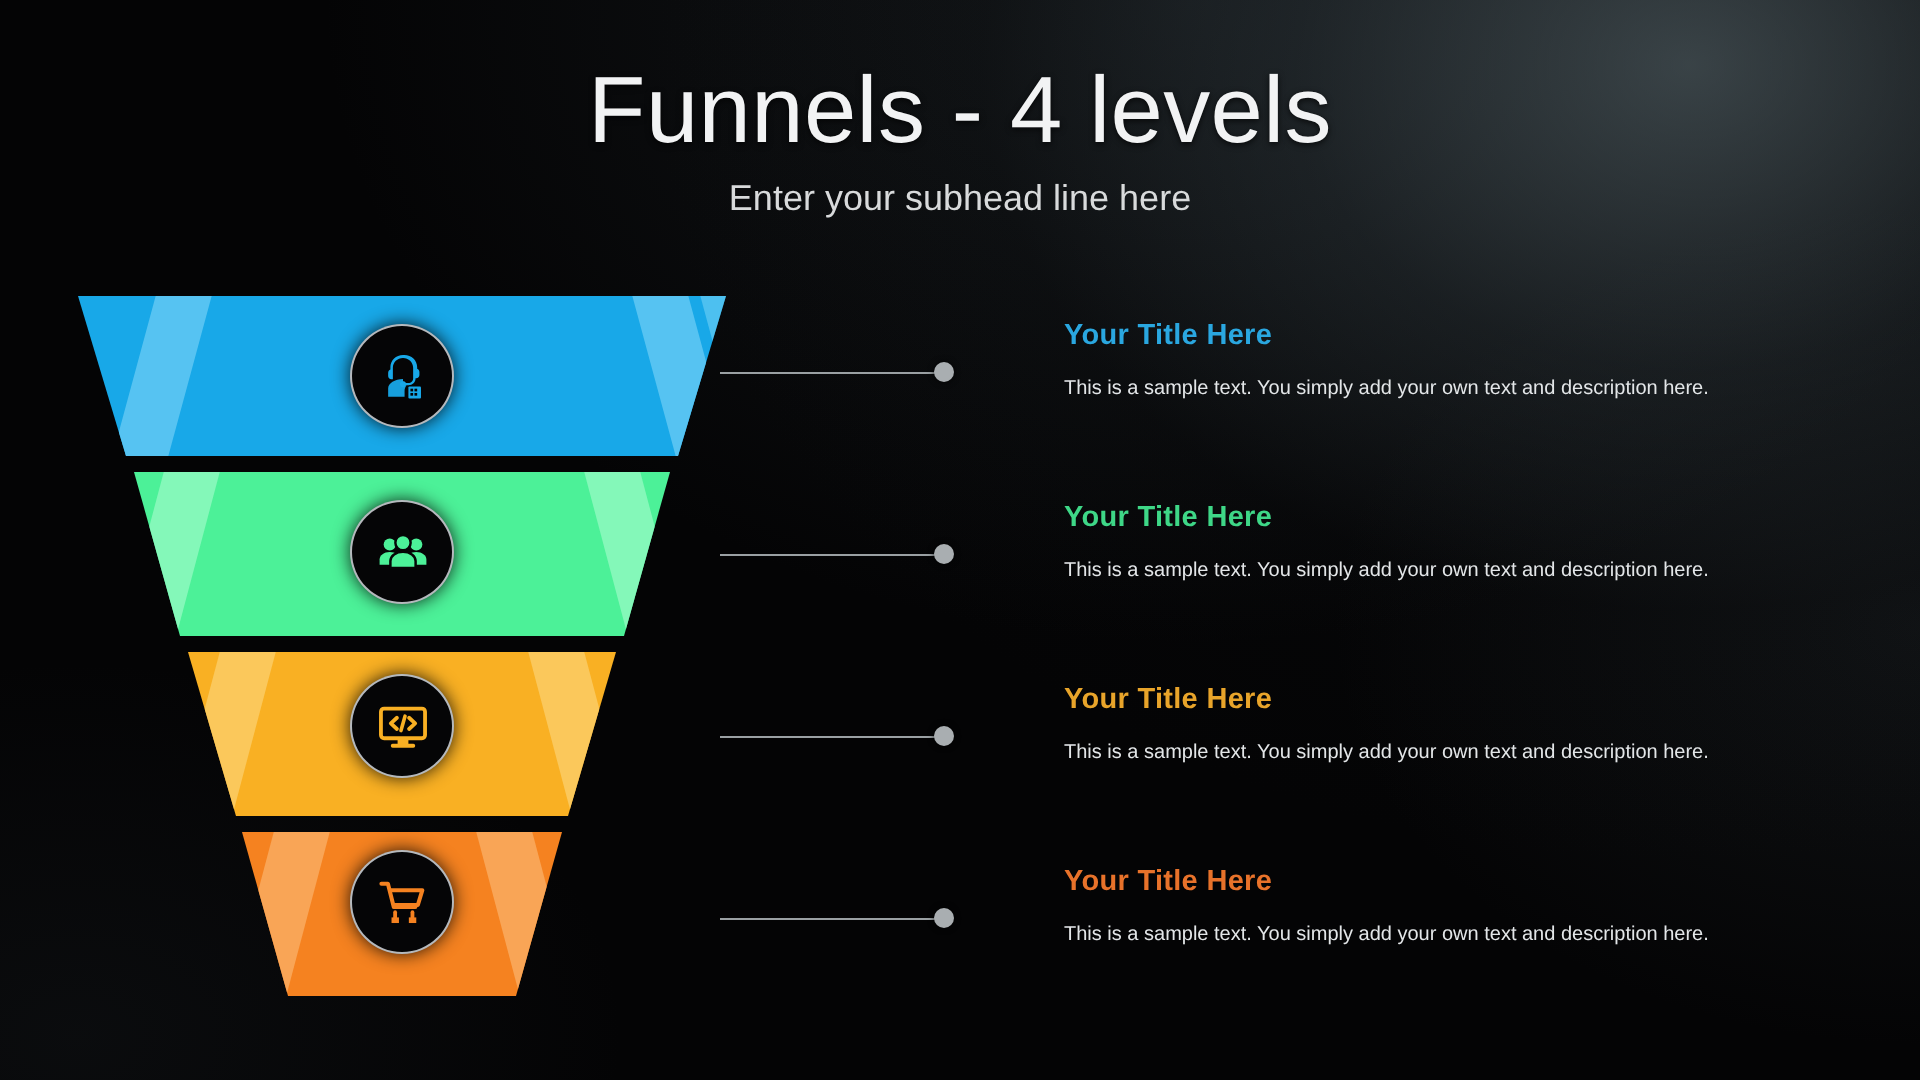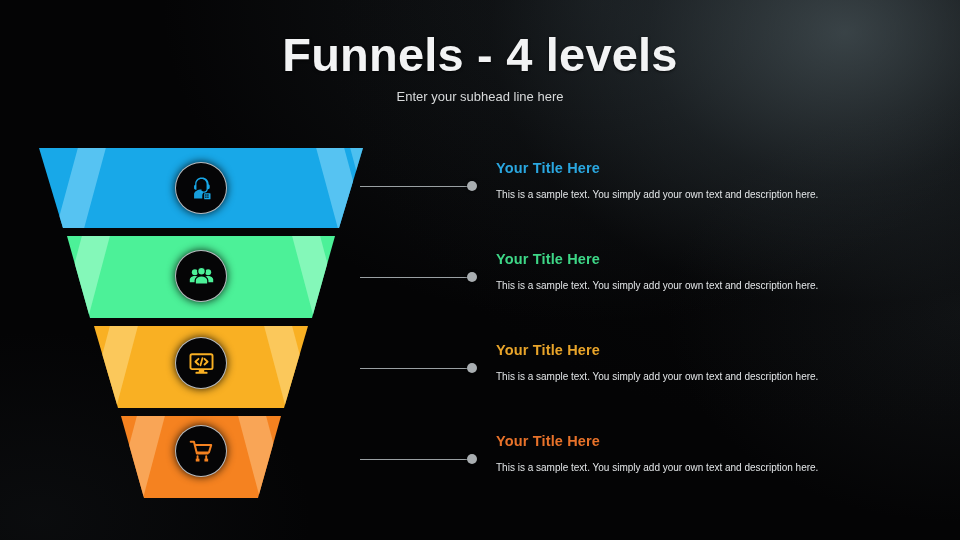--- a/index.html
+++ b/index.html
@@ -19,29 +19,29 @@
       radial-gradient(ellipse 380px 260px at 4% 96%, rgba(40,48,54,0.18) 0%, rgba(0,0,0,0) 72%),
       #040405;
     overflow: hidden;
   }
 
   
   #header { position: absolute; left: 0; top: 0; width: 960px; text-align: center; }
   #title {
     margin-top: 30px;
     font-size: 47px;
-    font-weight: 700;
+    font-weight: 400;
     letter-spacing: 0.2px;
     color: #f2f3f4;
     line-height: 1.08;
     text-shadow: 0 1px 3px rgba(0,0,0,0.7);
   }
   #subtitle {
     margin-top: 8px;
-    font-size: 13px;
+    font-size: 18px;
     font-weight: 400;
     color: #d8dadb;
   }
 
   
   #funnel { position: absolute; left: 22px; top: 140px; width: 380px; height: 375px; }
   #funnel svg { display: block; overflow: visible; }
 
   .icon-badge {
     position: absolute;
@@ -62,21 +62,21 @@
     background: #9aa0a3;
   }
   .connector .dot {
     position: absolute; right: -3px; top: 0;
     width: 10px; height: 10px; border-radius: 50%;
     background: #a9aeb1;
     box-shadow: 0 0 3px rgba(0,0,0,0.8);
   }
 
   
-  .block { position: absolute; width: 400px; }
+  .block { position: absolute; width: 400px; margin-left: 36px; }
   .block-title {
     font-size: 14.5px;
     font-weight: bold;
     letter-spacing: 0.15px;
     margin-bottom: 9px;
   }
   .block-body {
     font-size: 10px;
     font-weight: 400;
     color: #e3e6e8;

